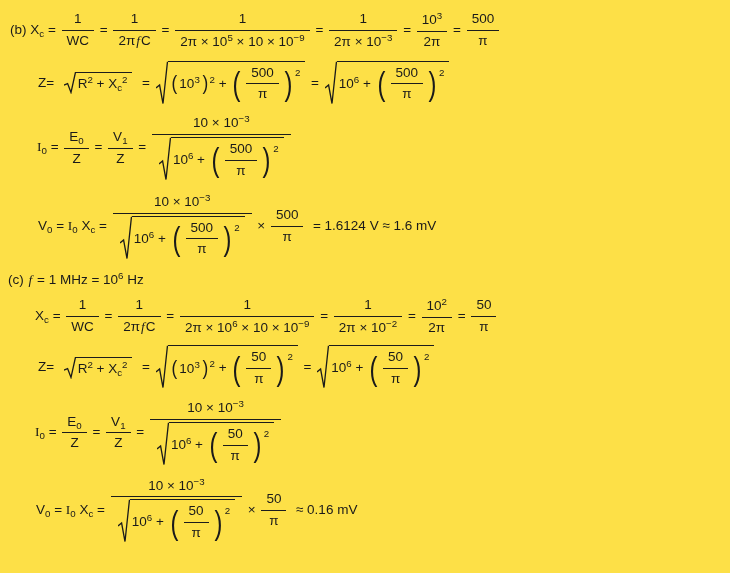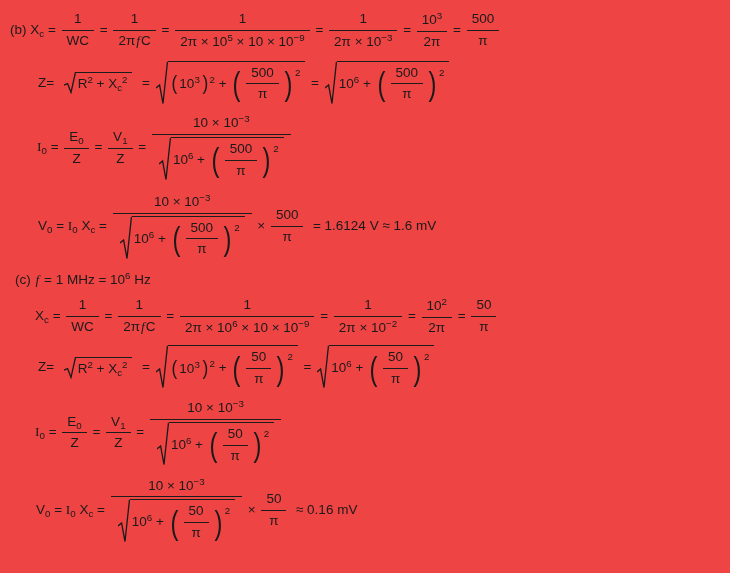--- a/index.html
+++ b/index.html
@@ -1,21 +1,21 @@
 <!DOCTYPE html>
 <html><head>
 <meta charset="utf-8">
 <style>
   html,body { margin:0; padding:0; background:#ffffff; }
   .page {
     position: relative;
     width: 730px;
     height: 573px;
     overflow: hidden;
-    background: #ef4444;
+    background: #fde047;
     font-family: "Liberation Sans", sans-serif;
     font-size: 13.5px;
     color: #1a1a1a;
   }
   .eq {
     white-space: pre;
     line-height: 1.3;
   }
   
   .mtext { }
@@ -83,21 +83,21 @@
             <path d="M0.5 19 L3.6 17.2 L7 30.4 L11.4 1 L12 1" fill="none" stroke="#1a1a1a" stroke-width="1.3" vector-effect="non-scaling-stroke" stroke-linecap="square" stroke-linejoin="miter"></path>
           </svg></span><span class="body"><span class="pgroup"><span class="paren medp">(</span><span class="pcontent"><span class="mtext">10</span><sup class="sup">3</sup></span><span class="paren medp">)</span></span><sup class="sup">2</sup><span class="mtext"> + </span><span class="pgroup"><span class="paren bigp">(</span><span class="pcontent"><span class="frac"><span class="num"><span class="mtext">500</span></span><span class="den"><span class="mtext">π</span></span></span></span><span class="paren bigp">)</span></span><sup class="sup high">2</sup></span></span><span class="mtext"> = </span><span class="sqrt"><span class="rad"><svg viewBox="0 0 12 32" preserveAspectRatio="none">
             <path d="M0.5 19 L3.6 17.2 L7 30.4 L11.4 1 L12 1" fill="none" stroke="#1a1a1a" stroke-width="1.3" vector-effect="non-scaling-stroke" stroke-linecap="square" stroke-linejoin="miter"></path>
           </svg></span><span class="body"><span class="mtext">10</span><sup class="sup">6</sup><span class="mtext"> + </span><span class="pgroup"><span class="paren bigp">(</span><span class="pcontent"><span class="frac"><span class="num"><span class="mtext">500</span></span><span class="den"><span class="mtext">π</span></span></span></span><span class="paren bigp">)</span></span><sup class="sup high">2</sup></span></span></div>
   <div class="eq" style="margin:8px 0 0 37px"><span class="msr">I</span><sub class="sub">0</sub><span class="mtext"> = </span><span class="frac"><span class="num"><span class="mtext">E</span><sub class="sub">0</sub></span><span class="den"><span class="mtext">Z</span></span></span><span class="mtext"> = </span><span class="frac"><span class="num"><span class="mtext">V</span><sub class="sub">1</sub></span><span class="den"><span class="mtext">Z</span></span></span><span class="mtext"> = </span><span class="frac"><span class="num"><span class="mtext">10 × 10</span><sup class="sup">−3</sup></span><span class="den"><span class="sqrt"><span class="rad"><svg viewBox="0 0 12 32" preserveAspectRatio="none">
                 <path d="M0.5 19 L3.6 17.2 L7 30.4 L11.4 1 L12 1" fill="none" stroke="#1a1a1a" stroke-width="1.3" vector-effect="non-scaling-stroke" stroke-linecap="square" stroke-linejoin="miter"></path>
               </svg></span><span class="body"><span class="mtext">10</span><sup class="sup">6</sup><span class="mtext"> + </span><span class="pgroup"><span class="paren bigp">(</span><span class="pcontent"><span class="frac"><span class="num"><span class="mtext">500</span></span><span class="den"><span class="mtext">π</span></span></span></span><span class="paren bigp">)</span></span><sup class="sup high">2</sup></span></span></span></span></div>
   <div class="eq" style="margin:9px 0 0 38px"><span class="mtext">V</span><sub class="sub">0</sub><span class="mtext"> = </span><span class="msr">I</span><sub class="sub">0</sub><span class="mtext"> X</span><sub class="sub">c</sub><span class="mtext"> = </span><span class="frac"><span class="num"><span class="mtext">10 × 10</span><sup class="sup">−3</sup></span><span class="den"><span class="sqrt"><span class="rad"><svg viewBox="0 0 12 32" preserveAspectRatio="none">
                 <path d="M0.5 19 L3.6 17.2 L7 30.4 L11.4 1 L12 1" fill="none" stroke="#1a1a1a" stroke-width="1.3" vector-effect="non-scaling-stroke" stroke-linecap="square" stroke-linejoin="miter"></path>
               </svg></span><span class="body"><span class="mtext">10</span><sup class="sup">6</sup><span class="mtext"> + </span><span class="pgroup"><span class="paren bigp">(</span><span class="pcontent"><span class="frac"><span class="num"><span class="mtext">500</span></span><span class="den"><span class="mtext">π</span></span></span></span><span class="paren bigp">)</span></span><sup class="sup high">2</sup></span></span></span></span><span class="mtext"> × </span><span class="frac"><span class="num"><span class="mtext">500</span></span><span class="den"><span class="mtext">π</span></span></span><span class="mtext">  = 1.6124 V ≈ 1.6 mV</span></div>
-  <div class="eq" style="margin:10px 0 0 15px"><span class="mtext">(c) </span><i class="mvar">f</i><span class="mtext"> = 1 MHz = 10</span><sup class="sup">6</sup><span class="mtext"> Hz</span></div>
+  <div class="eq" style="margin:10px 0 0 8px"><span class="mtext">(c) </span><i class="mvar">f</i><span class="mtext"> = 1 MHz = 10</span><sup class="sup">6</sup><span class="mtext"> Hz</span></div>
   <div class="eq" style="margin:7px 0 0 35px"><span class="mtext">X</span><sub class="sub">c</sub><span class="mtext"> = </span><span class="frac"><span class="num"><span class="mtext">1</span></span><span class="den"><span class="mtext">WC</span></span></span><span class="mtext"> = </span><span class="frac"><span class="num"><span class="mtext">1</span></span><span class="den"><span class="mtext">2π</span><i class="mvar">f</i><span class="mtext">C</span></span></span><span class="mtext"> = </span><span class="frac"><span class="num"><span class="mtext">1</span></span><span class="den"><span class="mtext">2π × 10</span><sup class="sup">6</sup><span class="mtext"> × 10 × 10</span><sup class="sup">−9</sup></span></span><span class="mtext"> = </span><span class="frac"><span class="num"><span class="mtext">1</span></span><span class="den"><span class="mtext">2π × 10</span><sup class="sup">−2</sup></span></span><span class="mtext"> = </span><span class="frac"><span class="num"><span class="mtext">10</span><sup class="sup">2</sup></span><span class="den"><span class="mtext">2π</span></span></span><span class="mtext"> = </span><span class="frac"><span class="num"><span class="mtext">50</span></span><span class="den"><span class="mtext">π</span></span></span></div>
   <div class="eq" style="margin:8px 0 0 38px"><span class="mtext">Z=  </span><span class="sqrt"><span class="rad"><svg viewBox="0 0 12 32" preserveAspectRatio="none">
             <path d="M0.5 19 L3.6 17.2 L7 30.4 L11.4 1 L12 1" fill="none" stroke="#1a1a1a" stroke-width="1.3" vector-effect="non-scaling-stroke" stroke-linecap="square" stroke-linejoin="miter"></path>
           </svg></span><span class="body"><span class="mtext">R</span><sup class="sup">2</sup><span class="mtext"> + X</span><sub class="sub">c</sub><sup class="sup">2</sup></span></span><span class="mtext">  = </span><span class="sqrt"><span class="rad"><svg viewBox="0 0 12 32" preserveAspectRatio="none">
             <path d="M0.5 19 L3.6 17.2 L7 30.4 L11.4 1 L12 1" fill="none" stroke="#1a1a1a" stroke-width="1.3" vector-effect="non-scaling-stroke" stroke-linecap="square" stroke-linejoin="miter"></path>
           </svg></span><span class="body"><span class="pgroup"><span class="paren medp">(</span><span class="pcontent"><span class="mtext">10</span><sup class="sup">3</sup></span><span class="paren medp">)</span></span><sup class="sup">2</sup><span class="mtext"> + </span><span class="pgroup"><span class="paren bigp">(</span><span class="pcontent"><span class="frac"><span class="num"><span class="mtext">50</span></span><span class="den"><span class="mtext">π</span></span></span></span><span class="paren bigp">)</span></span><sup class="sup high">2</sup></span></span><span class="mtext"> = </span><span class="sqrt"><span class="rad"><svg viewBox="0 0 12 32" preserveAspectRatio="none">
             <path d="M0.5 19 L3.6 17.2 L7 30.4 L11.4 1 L12 1" fill="none" stroke="#1a1a1a" stroke-width="1.3" vector-effect="non-scaling-stroke" stroke-linecap="square" stroke-linejoin="miter"></path>
           </svg></span><span class="body"><span class="mtext">10</span><sup class="sup">6</sup><span class="mtext"> + </span><span class="pgroup"><span class="paren bigp">(</span><span class="pcontent"><span class="frac"><span class="num"><span class="mtext">50</span></span><span class="den"><span class="mtext">π</span></span></span></span><span class="paren bigp">)</span></span><sup class="sup high">2</sup></span></span></div>
   <div class="eq" style="margin:8px 0 0 35px"><span class="msr">I</span><sub class="sub">0</sub><span class="mtext"> = </span><span class="frac"><span class="num"><span class="mtext">E</span><sub class="sub">0</sub></span><span class="den"><span class="mtext">Z</span></span></span><span class="mtext"> = </span><span class="frac"><span class="num"><span class="mtext">V</span><sub class="sub">1</sub></span><span class="den"><span class="mtext">Z</span></span></span><span class="mtext"> = </span><span class="frac"><span class="num"><span class="mtext">10 × 10</span><sup class="sup">−3</sup></span><span class="den"><span class="sqrt"><span class="rad"><svg viewBox="0 0 12 32" preserveAspectRatio="none">
                 <path d="M0.5 19 L3.6 17.2 L7 30.4 L11.4 1 L12 1" fill="none" stroke="#1a1a1a" stroke-width="1.3" vector-effect="non-scaling-stroke" stroke-linecap="square" stroke-linejoin="miter"></path>

